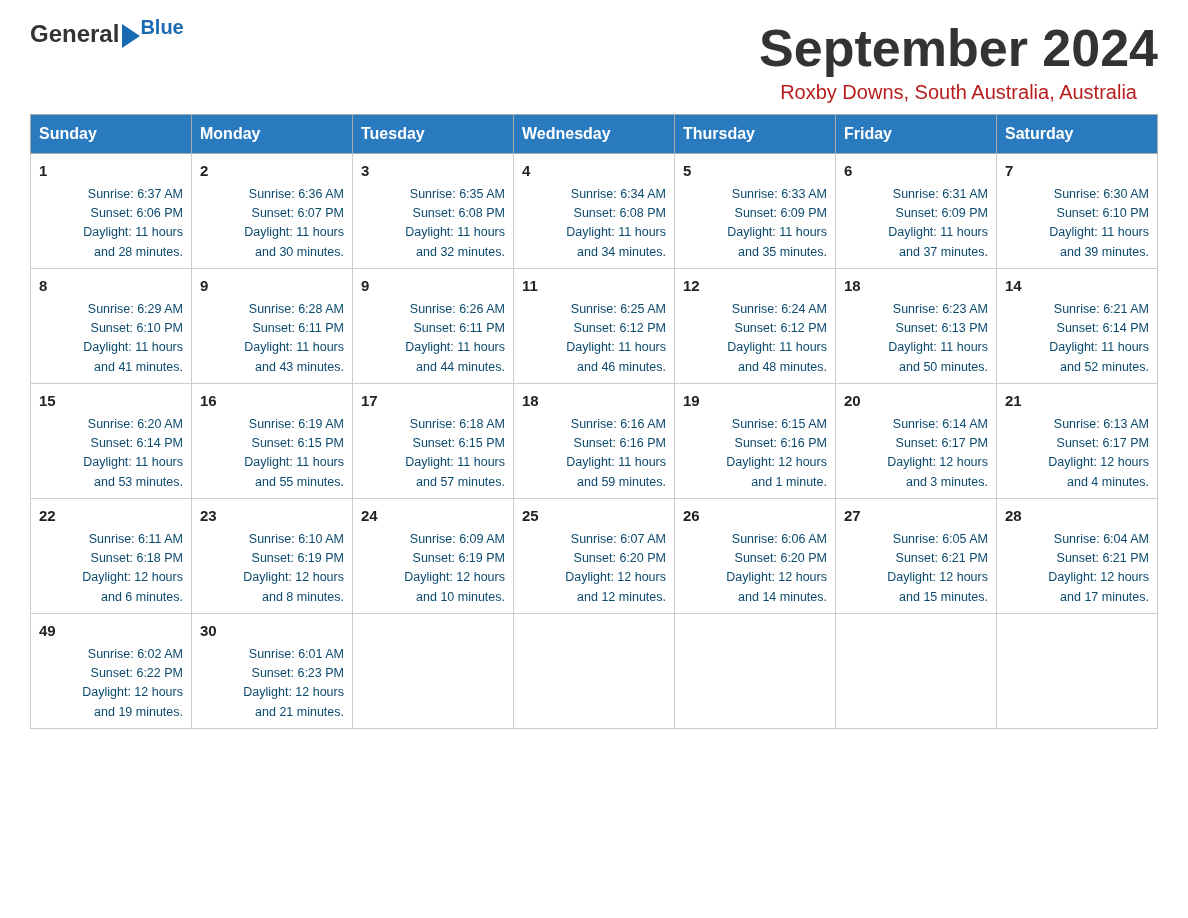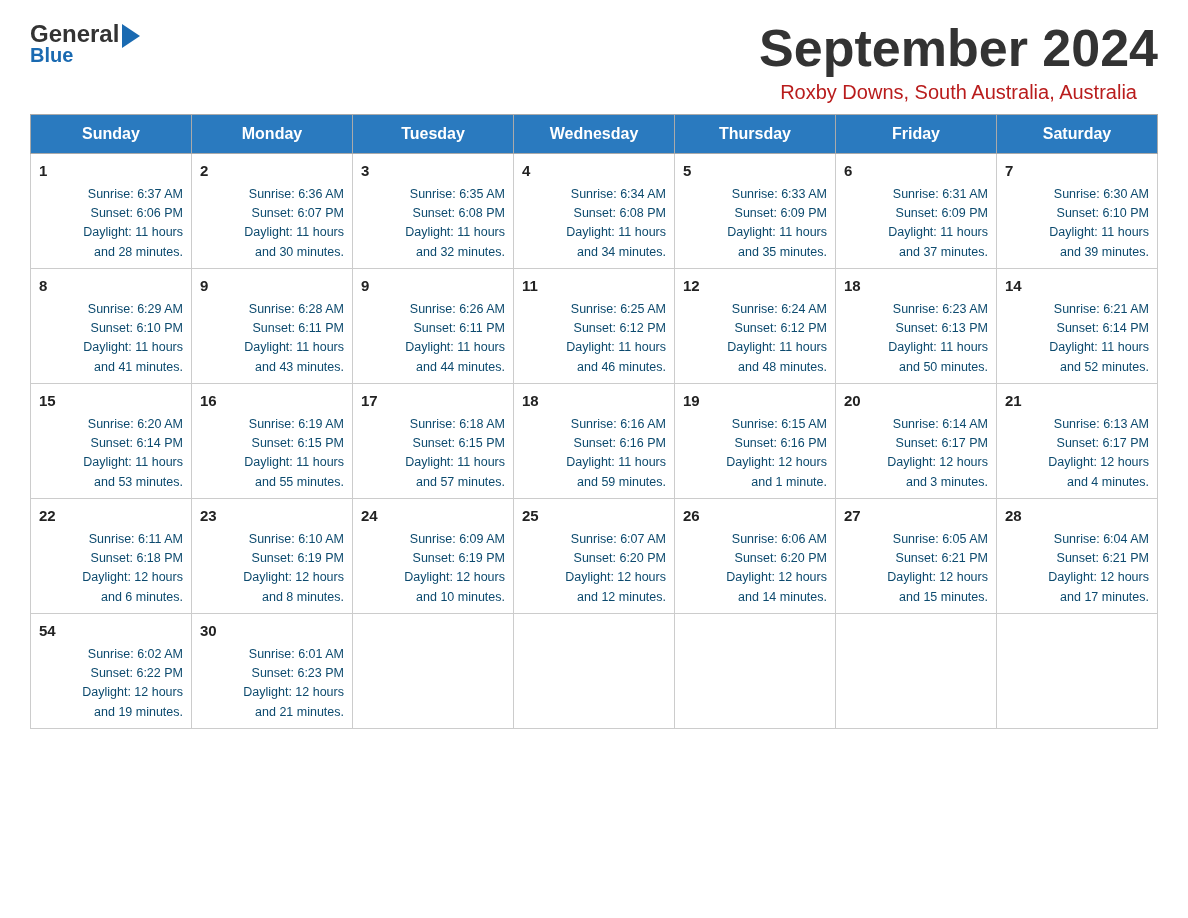--- a/index.html
+++ b/index.html
@@ -34,21 +34,21 @@
       width: 100%;
       border-collapse: collapse;
       border: 1px solid #aaa;
     }
     .calendar th {
       background-color: #2a7abf;
       color: #fff;
       font-size: 16px;
       font-weight: bold;
       padding: 10px 8px;
-      text-align: center;
+      text-align: left;
       border: 1px solid #aaa;
     }
     .calendar td {
       vertical-align: top;
       padding: 6px 8px;
       border: 1px solid #ccc;
       width: 14.28%;
       min-height: 90px;
       font-size: 13px;
       color: #333;
@@ -65,21 +65,20 @@
       font-size: 12.5px;
       color: #0c4a6e;
       line-height: 1.55;
       text-align: right;
     }
     .empty-cell {
       background: #fff;
     }
     .logo-wrapper {
       display: flex;
-      flex-direction: column;
       align-items: flex-start;
     }
     .logo-line1 {
       display: flex;
       align-items: center;
     }
     .logo-general {
       font-size: 24px;
       font-weight: bold;
       color: #333;
@@ -246,21 +245,21 @@
           <span class="day-number">27</span>
           <div class="day-info">Sunrise: 6:05 AM<br>Sunset: 6:21 PM<br>Daylight: 12 hours<br>and 15 minutes.</div>
         </td>
         <td>
           <span class="day-number">28</span>
           <div class="day-info">Sunrise: 6:04 AM<br>Sunset: 6:21 PM<br>Daylight: 12 hours<br>and 17 minutes.</div>
         </td>
       </tr>
       <tr>
         <td>
-          <span class="day-number">54</span>
+          <span class="day-number">49</span>
           <div class="day-info">Sunrise: 6:02 AM<br>Sunset: 6:22 PM<br>Daylight: 12 hours<br>and 19 minutes.</div>
         </td>
         <td>
           <span class="day-number">30</span>
           <div class="day-info">Sunrise: 6:01 AM<br>Sunset: 6:23 PM<br>Daylight: 12 hours<br>and 21 minutes.</div>
         </td>
         <td class="empty-cell"></td>
         <td class="empty-cell"></td>
         <td class="empty-cell"></td>
         <td class="empty-cell"></td>

